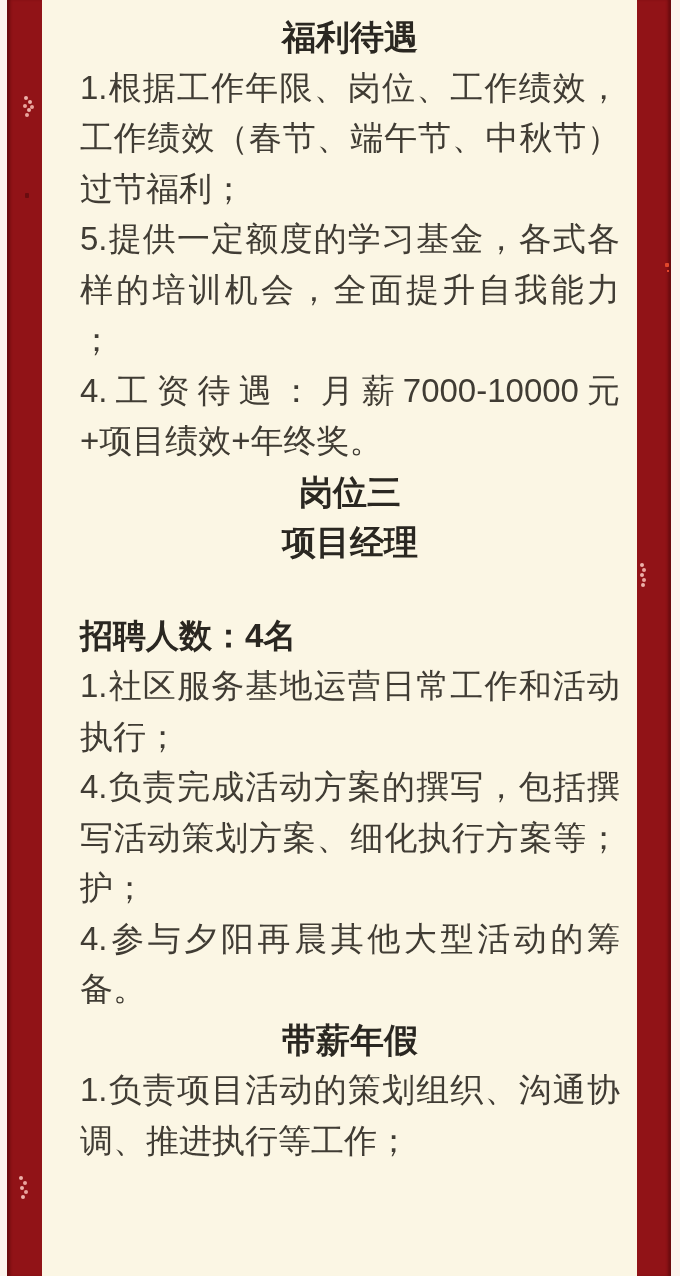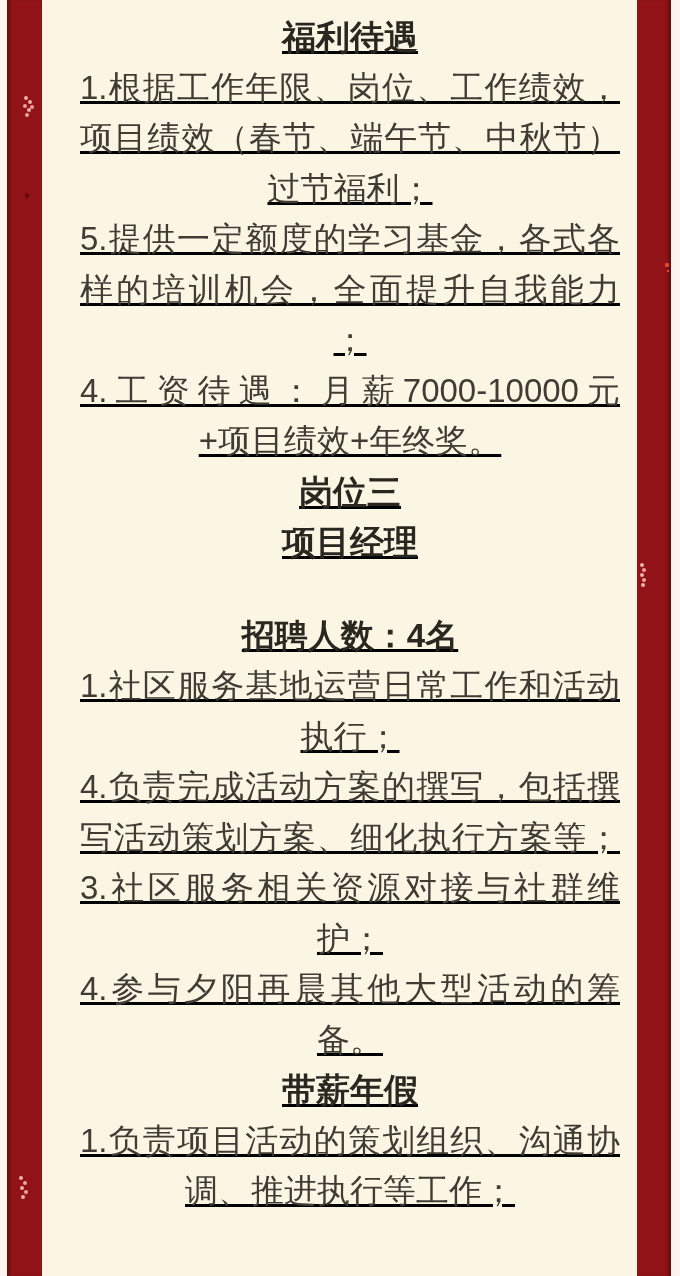--- a/index.html
+++ b/index.html
@@ -6,21 +6,20 @@
   body {
     width: 680px; height: 1276px;
     font-family: "Liberation Sans", sans-serif;
     overflow: hidden;
     background: var(--outer, #fcf4ed);
   }
   .page {
     width: 680px; height: 1276px;
     display: grid;
     grid-template-columns: 7px 35px 595px 34px 9px;
-    text-decoration: underline;
   }
   .edge { background: var(--outer, #fcf4ed); }
   .redband {
     position: relative;
     background: var(--red, #911317);
     overflow: hidden;
   }
   .redband.left  { box-shadow: inset 4px 0 3px -1px var(--red-edge, #6a0c0f); }
   .redband.right { box-shadow: inset -4px 0 3px -1px var(--red-edge, #6a0c0f); }
 
@@ -52,21 +51,20 @@
   .panel {
     background: var(--cream, #fbf6e4);
     padding: 12px 17px 0 38px;
     box-sizing: border-box;
   }
   .row {
     height: 50.5px; line-height: 50.5px;
     font-size: 33px;
     color: var(--ink, #403c34);
     white-space: nowrap;
-    text-align: center;
   }
   .row.j {
     white-space: normal;
     text-align: justify;
     text-align-last: justify;
     text-justify: inter-character;
   }
   .row.h {
     font-weight: 700;
     font-size: 34px;
@@ -88,35 +86,34 @@
 
   <div class="redband left">
     <span class="blossom b1"></span>
     <span class="speck s1"></span>
     <span class="blossom b2"></span>
   </div>
 
   <div class="panel">
     <div class="row h">福利待遇</div>
     <div class="row j">1.根据工作年限、岗位、工作绩效，</div>
-    <div class="row j">项目绩效（春节、端午节、中秋节）</div>
+    <div class="row j">工作绩效（春节、端午节、中秋节）</div>
     <div class="row">过节福利；</div>
     <div class="row j">5.提供一定额度的学习基金，各式各</div>
     <div class="row j">样的培训机会，全面提升自我能力</div>
     <div class="row">；</div>
     <div class="row j">4.工资待遇：月薪7000-10000元</div>
     <div class="row">+项目绩效+年终奖。</div>
     <div class="row h">岗位三</div>
     <div class="row h">项目经理</div>
     <div class="row b">招聘人数：4名</div>
     <div class="row j">1.社区服务基地运营日常工作和活动</div>
     <div class="row">执行；</div>
     <div class="row j">4.负责完成活动方案的撰写，包括撰</div>
     <div class="row j">写活动策划方案、细化执行方案等；</div>
-    <div class="row j">3.社区服务相关资源对接与社群维</div>
     <div class="row">护；</div>
     <div class="row j">4.参与夕阳再晨其他大型活动的筹</div>
     <div class="row">备。</div>
     <div class="row h">带薪年假</div>
     <div class="row j">1.负责项目活动的策划组织、沟通协</div>
     <div class="row">调、推进执行等工作；</div>
   </div>
 
   <div class="redband right">
     <span class="dot d1"></span>

